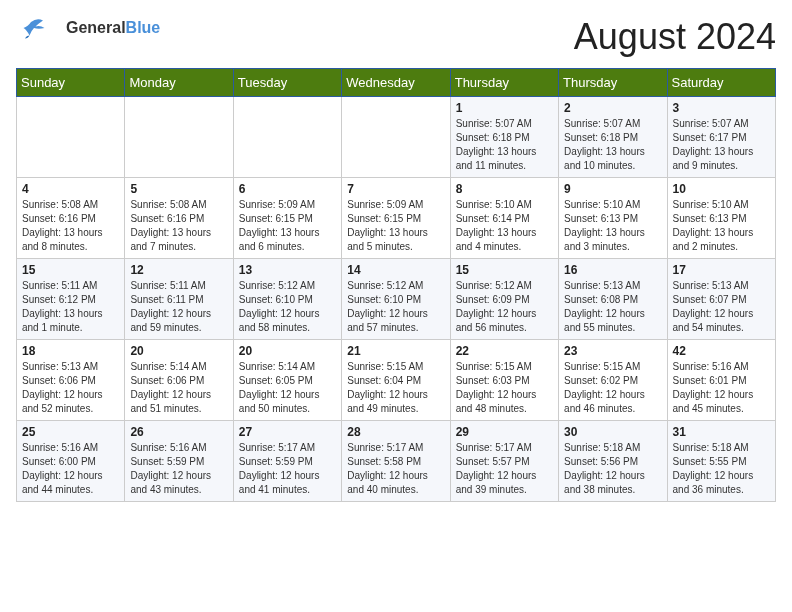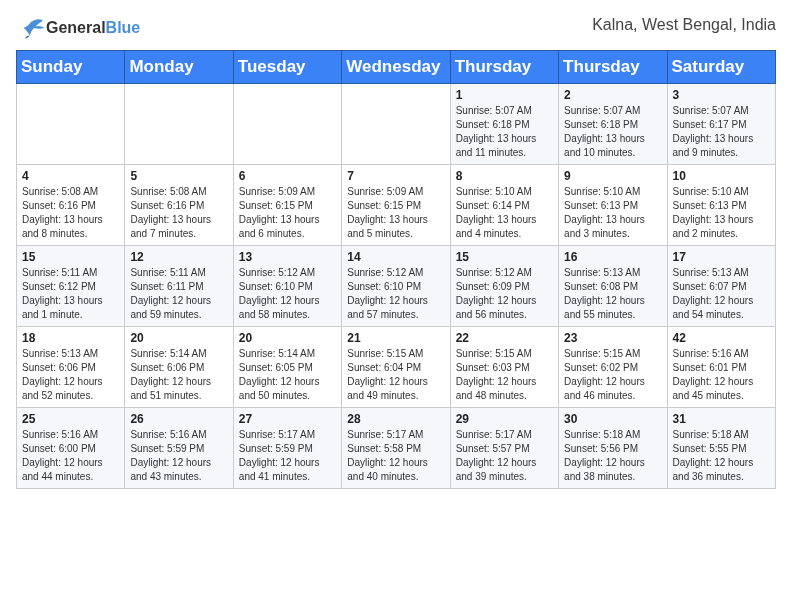--- a/index.html
+++ b/index.html
@@ -12,21 +12,21 @@
     }
     .header-area {
       display: flex;
       justify-content: space-between;
       align-items: flex-start;
       margin-bottom: 10px;
     }
     .logo {
       display: flex;
       align-items: center;
-      gap: 0;
+      gap: 20px;
     }
     .logo-bird {
       width: 30px;
       height: 24px;
     }
     .title-area {
       text-align: right;
     }
     .main-title {
       font-size: 36px;
@@ -36,26 +36,26 @@
     .subtitle {
       font-size: 16px;
       color: #444;
     }
     table {
       width: 100%;
       border-collapse: collapse;
       font-size: 11px;
     }
     thead tr th {
-      background-color: #3b82f6;
+      background-color: #4d7c0f;
       color: #fff;
       padding: 6px 4px;
       text-align: left;
-      font-size: 17px;
-      font-weight: bold;
+      font-size: 13px;
+      font-weight: normal;
       border: 1px solid #2a5aa0;
     }
     tbody tr td {
       border: 1px solid #ccc;
       padding: 4px 5px;
       vertical-align: top;
       width: calc(100% / 7);
       min-height: 80px;
       background: #fff;
     }
@@ -87,21 +87,21 @@
   <div class="logo">
     <svg class="logo-bird" viewBox="0 0 40 32" xmlns="http://www.w3.org/2000/svg">
       <path d="M20,8 Q28,2 36,6 Q30,10 26,14 Q32,12 38,16 Q30,18 24,16 Q20,20 18,26 Q14,18 10,16 Q16,14 20,8Z" fill="#4a90d9"></path>
       <path d="M18,26 Q16,30 12,30 Q14,26 18,26Z" fill="#2a70b9"></path>
     </svg>
     <div>
       <div style="font-size:16px;font-weight:bold;color:#333;">General<span style="color:#4a90d9;">Blue</span></div>
     </div>
   </div>
   <div class="title-area">
-    <div class="subtitle">Kalna, West Bengal, India</div>
+    <div class="main-title">August 2024</div>
   </div>
 </div>
 
 <table>
   <thead>
     <tr id="weekday-header">
     <th>Sunday</th>
         <th>Monday</th>
         <th>Tuesday</th>
         <th>Wednesday</th>

